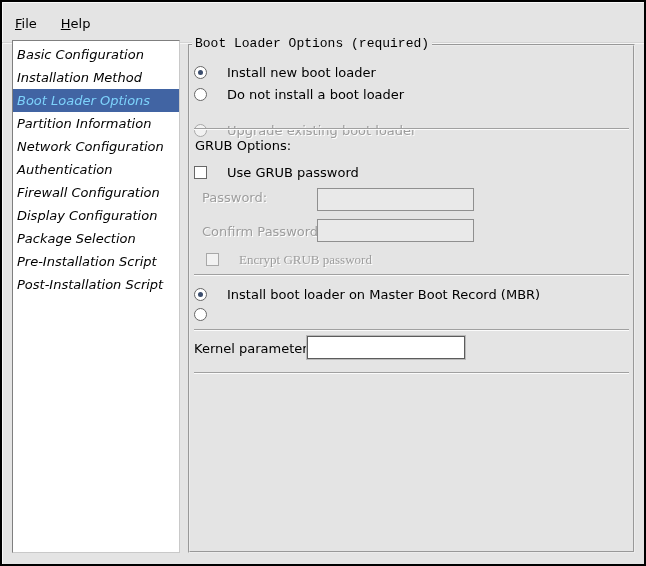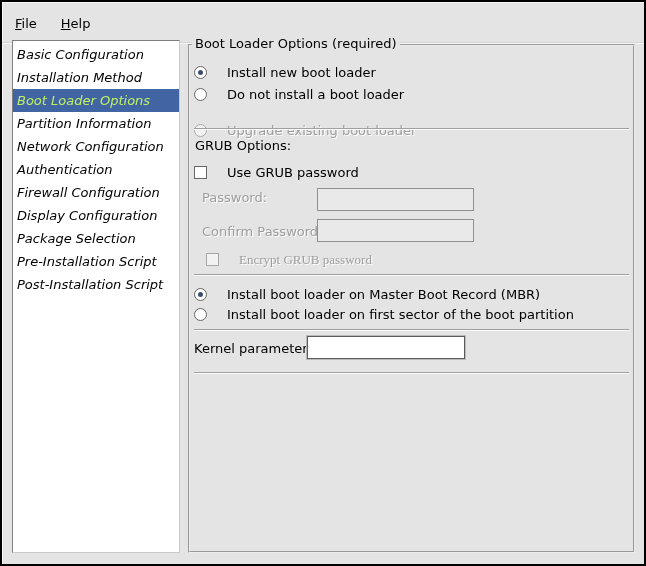--- a/index.html
+++ b/index.html
@@ -48,36 +48,37 @@
   .list-item {
     height: 23px;
     line-height: 23px;
     padding-left: 4px;
     white-space: nowrap;
     cursor: default;
     font-style: italic;
   }
   .list-item.selected {
     background: var(--selection, #4164a3);
-    color: #bef264;
+    color: #7dd3fc;
   }
 
   
   .frame {
     position: absolute;
     left: 186px; top: 42px;
     width: 447px; height: 509px;
     border: 2px groove #ececec;
   }
   .frame-title {
     position: absolute;
     left: 2px; top: -10px;
     background: var(--background, #e4e4e4);
     padding: 0 3px;
     white-space: nowrap;
+    font-family: Liberation Mono, monospace;
   }
   .frame-content { position: absolute; left: 0; top: 0; right: 0; bottom: 0; }
 
   .row {
     position: absolute;
     left: 4px;
     height: 17px;
     display: flex;
     align-items: center;
     gap: 20px;
@@ -203,21 +204,20 @@
       </div>
 
       <div class="separator" style="top:228px"></div>
 
       <div class="row" style="top:240px">
         <span class="radio checked"></span>
         <span class="ctl-label">Install boot loader on Master Boot Record (MBR)</span>
       </div>
       <div class="row" style="top:260px">
         <span class="radio"></span>
-        <span class="ctl-label">Install boot loader on first sector of the boot partition</span>
       </div>
 
       <div class="separator" style="top:283px"></div>
 
       <div class="static-label" style="left:4px; top:295px">Kernel parameters:</div>
       <input type="text" class="entry enabled" style="left: 117px; top: 290px; width: 158px;" value="">
 
       <div class="separator" style="top:326px"></div>
 
     </div>

